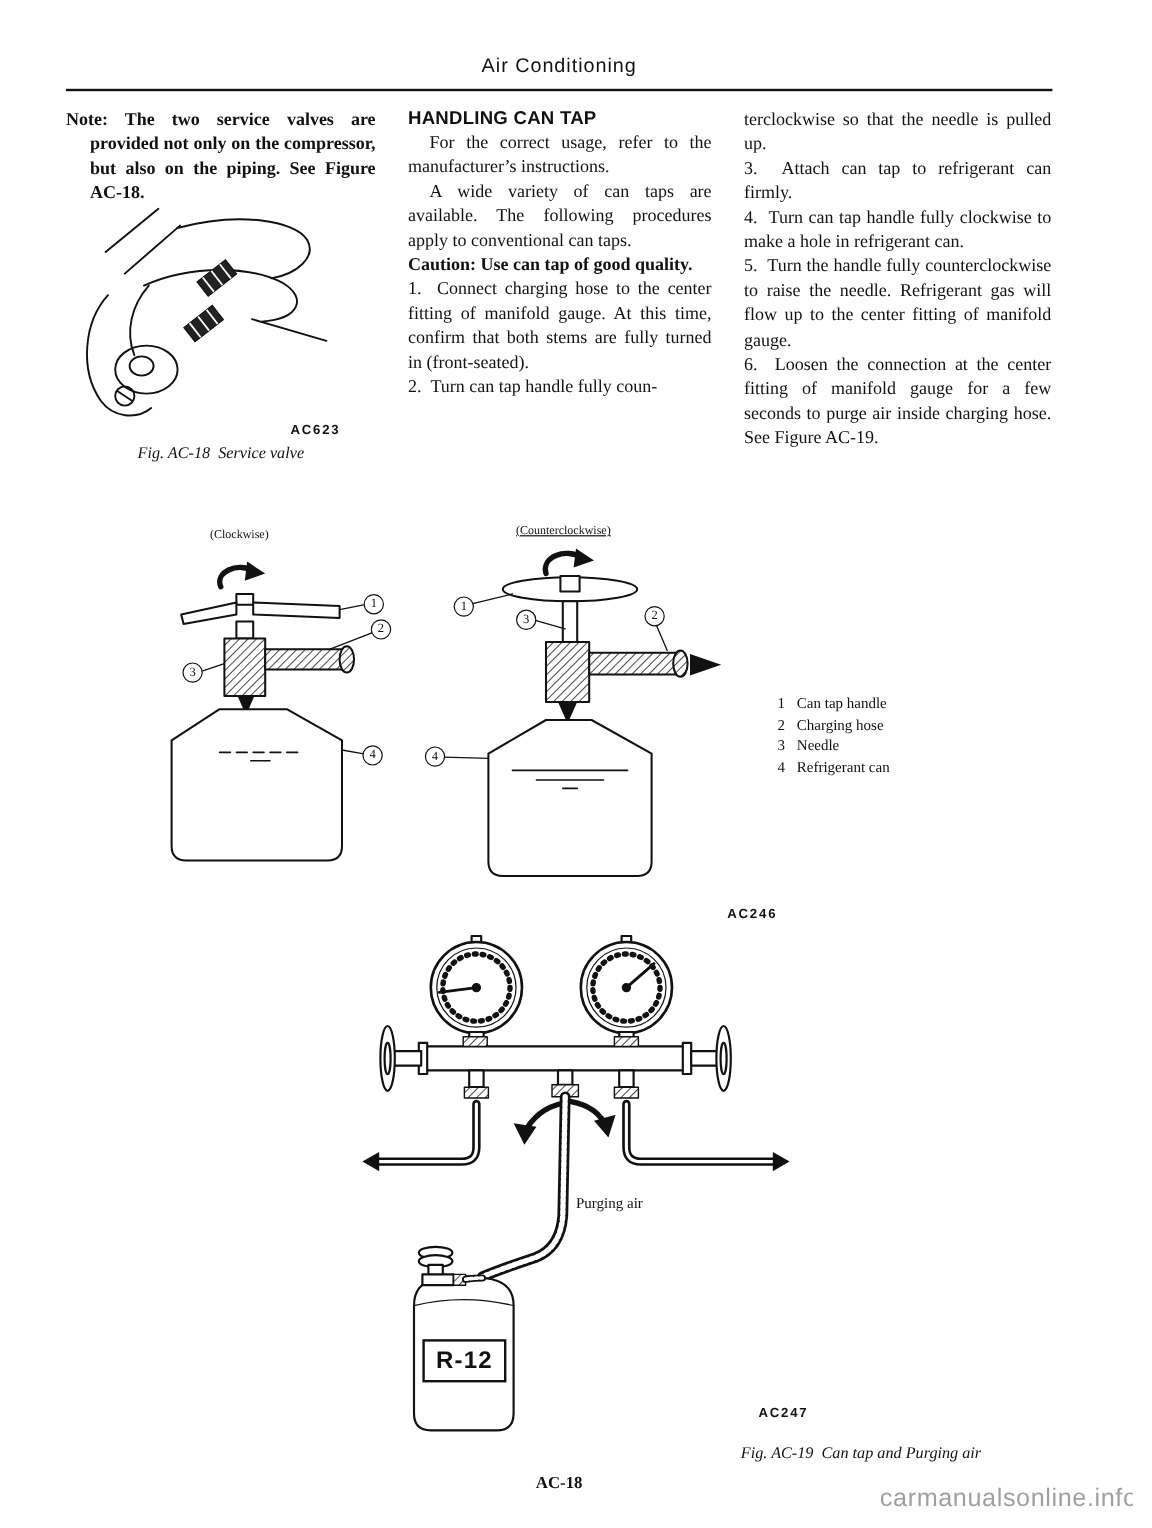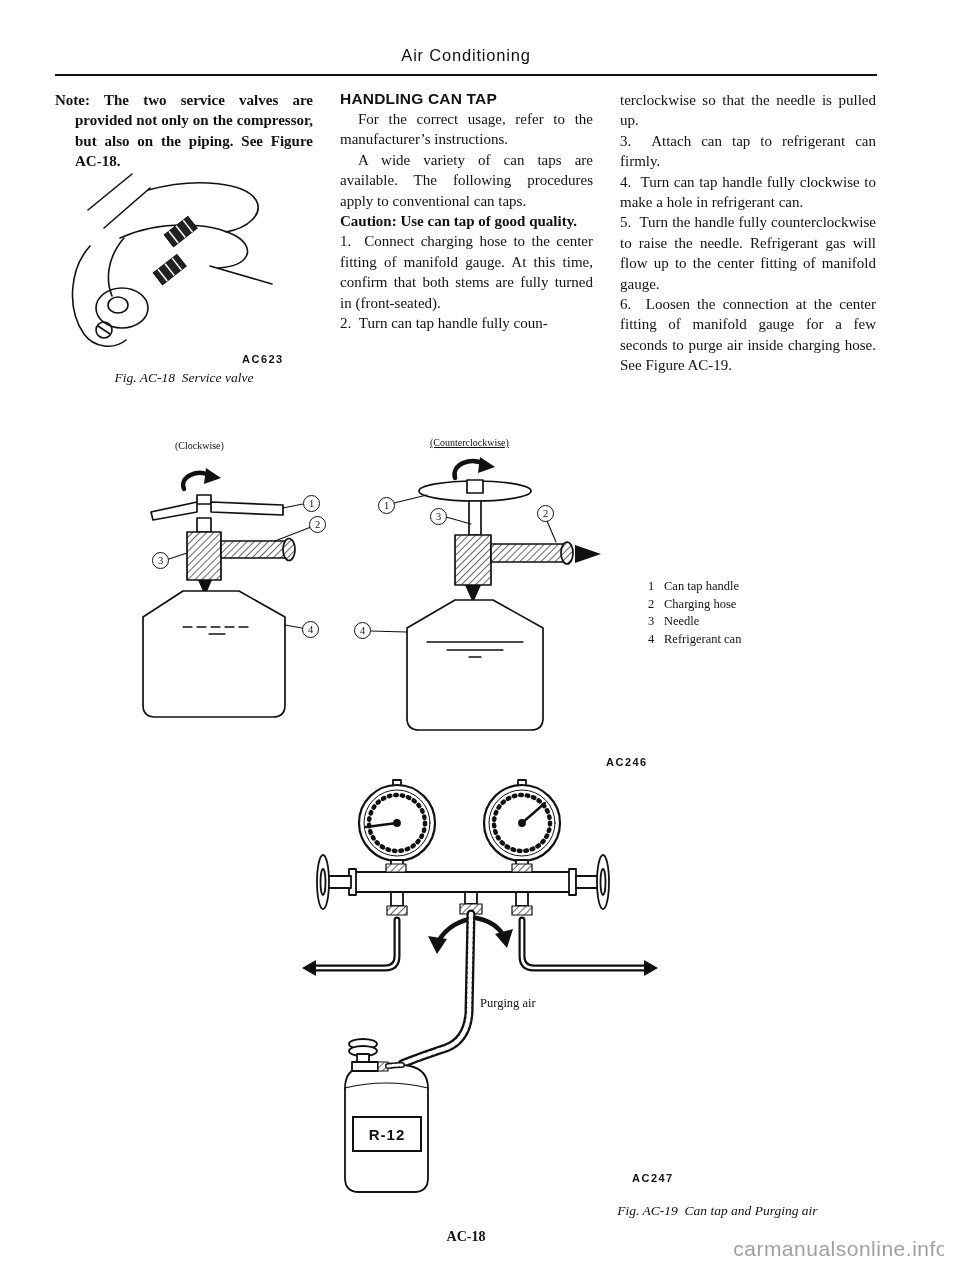--- a/index.html
+++ b/index.html
@@ -18,21 +18,21 @@
   .caution{font-weight:bold;margin:24px 0 26px 0;}
   .figcode{font-family:"Liberation Sans",sans-serif;font-weight:bold;font-size:11px;letter-spacing:1.5px;}
   .figcaption{font-weight:normal;font-style:italic;font-size:13.5px;}
   .fig-label{font-size:10px;}
   .callout{position:absolute;width:15px;height:15px;border:1.3px solid #111;border-radius:50%;
         background:#fff;font-size:10.5px;line-height:15px;text-align:center;z-index:5;}
   .legend-row{font-size:12.5px;line-height:17.5px;white-space:nowrap;}
   .legend-num{display:inline-block;width:16px;}
   .purging-label{font-size:12.5px;}
   .r12-box{border:2px solid #111;background:#fff;display:flex;align-items:center;justify-content:center;
-        font-family:"Liberation Sans",sans-serif;font-weight:bold;font-size:15px;letter-spacing:1px;z-index:4;}
+        font-family:"Liberation Sans",sans-serif;font-weight:bold;font-size:20px;letter-spacing:1px;z-index:4;}
   .pagenum{font-size:14px;text-align:center;font-weight:bold;}
   .watermark{font-family:"Liberation Sans",sans-serif;font-size:21px;color:rgba(80,80,80,.55);
         text-align:right;letter-spacing:.5px;}
   svg{position:absolute;}
 </style>
 </head>
 <body>
 
 <div class="page">
 

